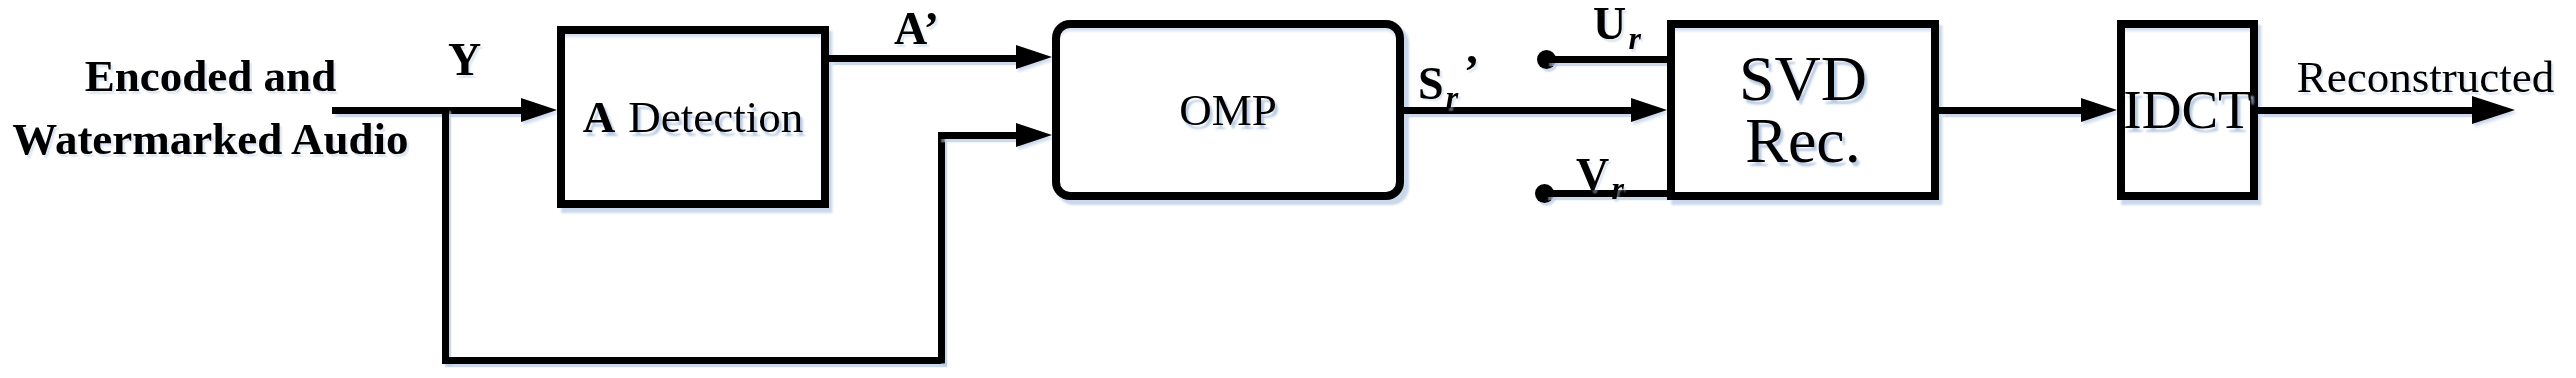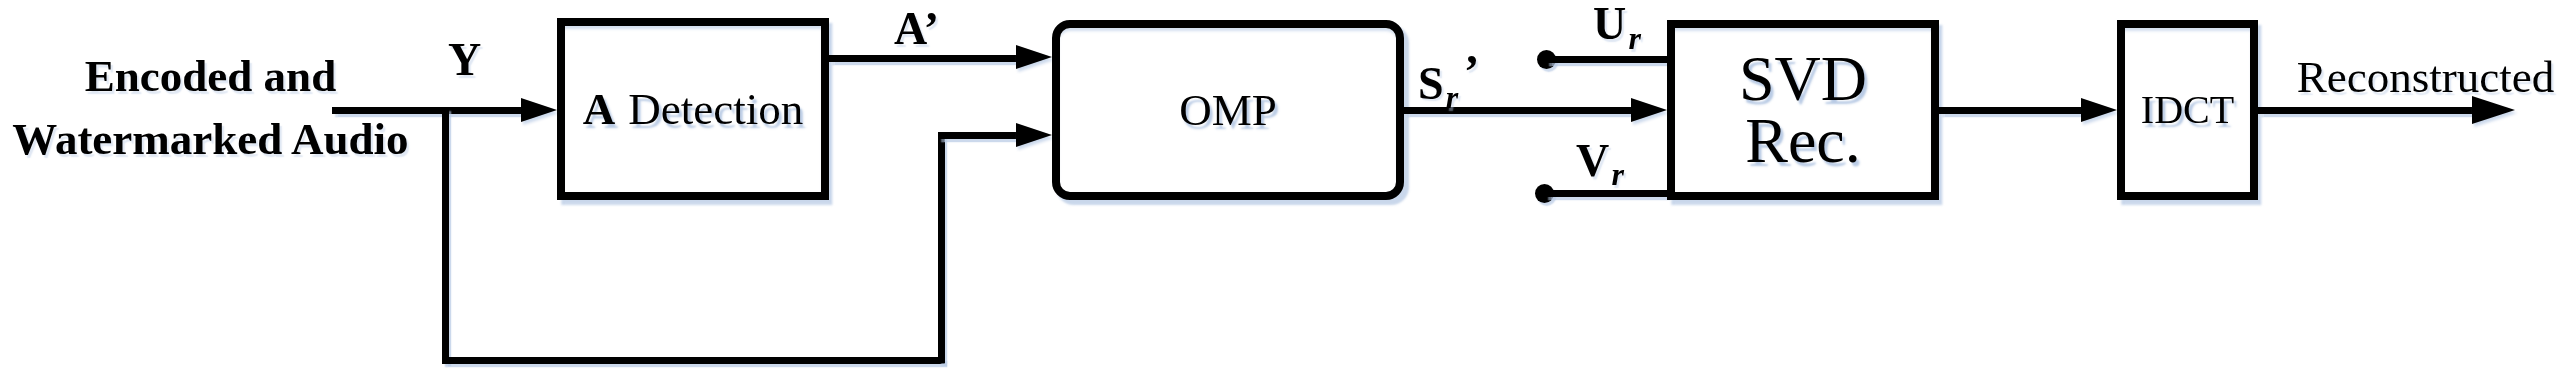--- a/index.html
+++ b/index.html
@@ -46,21 +46,21 @@
 
   <div class="hline" style="left:332px;top:107px;width:190px;height:6.5px;"></div>
   <div class="ah" style="left:521px;top:98px;"></div>
 
   <div class="vline" style="left:442px;top:107px;width:6.5px;height:256px;"></div>
   <div class="hline" style="left:442px;top:357px;width:503px;height:6.5px;"></div>
   <div class="vline" style="left:938px;top:132px;width:6.5px;height:231px;"></div>
   <div class="hline" style="left:938px;top:132px;width:78px;height:6.5px;"></div>
   <div class="ah" style="left:1016px;top:123px;"></div>
 
-  <div class="box" style="left:557px;top:18px;width:256px;height:166px;">
+  <div class="box" style="left:557px;top:26px;width:256px;height:166px;">
     <div class="bl">
       <span class="emph">A</span><span class="rest">Detection</span>
     </div>
   </div>
 
   <div class="hline" style="left:829px;top:55px;width:187px;height:6.5px;"></div>
   <div class="ah" style="left:1016px;top:45px;"></div>
   <div class="t sym" style="left:894px;top:5.8px;">
     <span>A</span><span>’</span>
   </div>
@@ -78,33 +78,33 @@
   </div>
 
   <div class="dot" style="left:1537px;top:50px;"></div>
   <div class="hline" style="left:1546px;top:56px;width:121px;height:6.5px;"></div>
   <div class="t sym" style="left:1593px;top:1.4px;">
     <span>U</span><span class="sub">r</span>
   </div>
 
   <div class="dot" style="left:1535px;top:184px;"></div>
   <div class="hline" style="left:1545px;top:190px;width:123px;height:6.5px;"></div>
-  <div class="t sym" style="left:1576px;top:138px;">
+  <div class="t sym" style="left:1576px;top:152px;">
     <span>V</span><span class="sub">r</span>
   </div>
 
   <div class="box" style="left:1667px;top:20px;width:256px;height:164px;">
     <div class="bl" style="font-size:64px;">SVD Rec.</div>
   </div>
 
   <div class="hline" style="left:1939px;top:107px;width:142px;height:6.5px;"></div>
   <div class="ah" style="left:2081px;top:98px;"></div>
 
   <div class="box" style="left:2117px;top:20px;width:125px;height:164px;">
-    <div class="bl" style="font-size:40px;">IDCT</div>
+    <div class="bl" style="font-size:55px;">IDCT</div>
   </div>
 
   <div class="hline" style="left:2258px;top:107px;width:214px;height:6.5px;"></div>
   <div class="ah big" style="left:2472px;top:96px;"></div>
   <div class="t tc" style="left:2270px;top:55px;width:311px;">Reconstructed</div>
 
 </div>
 
 
 </body></html>

